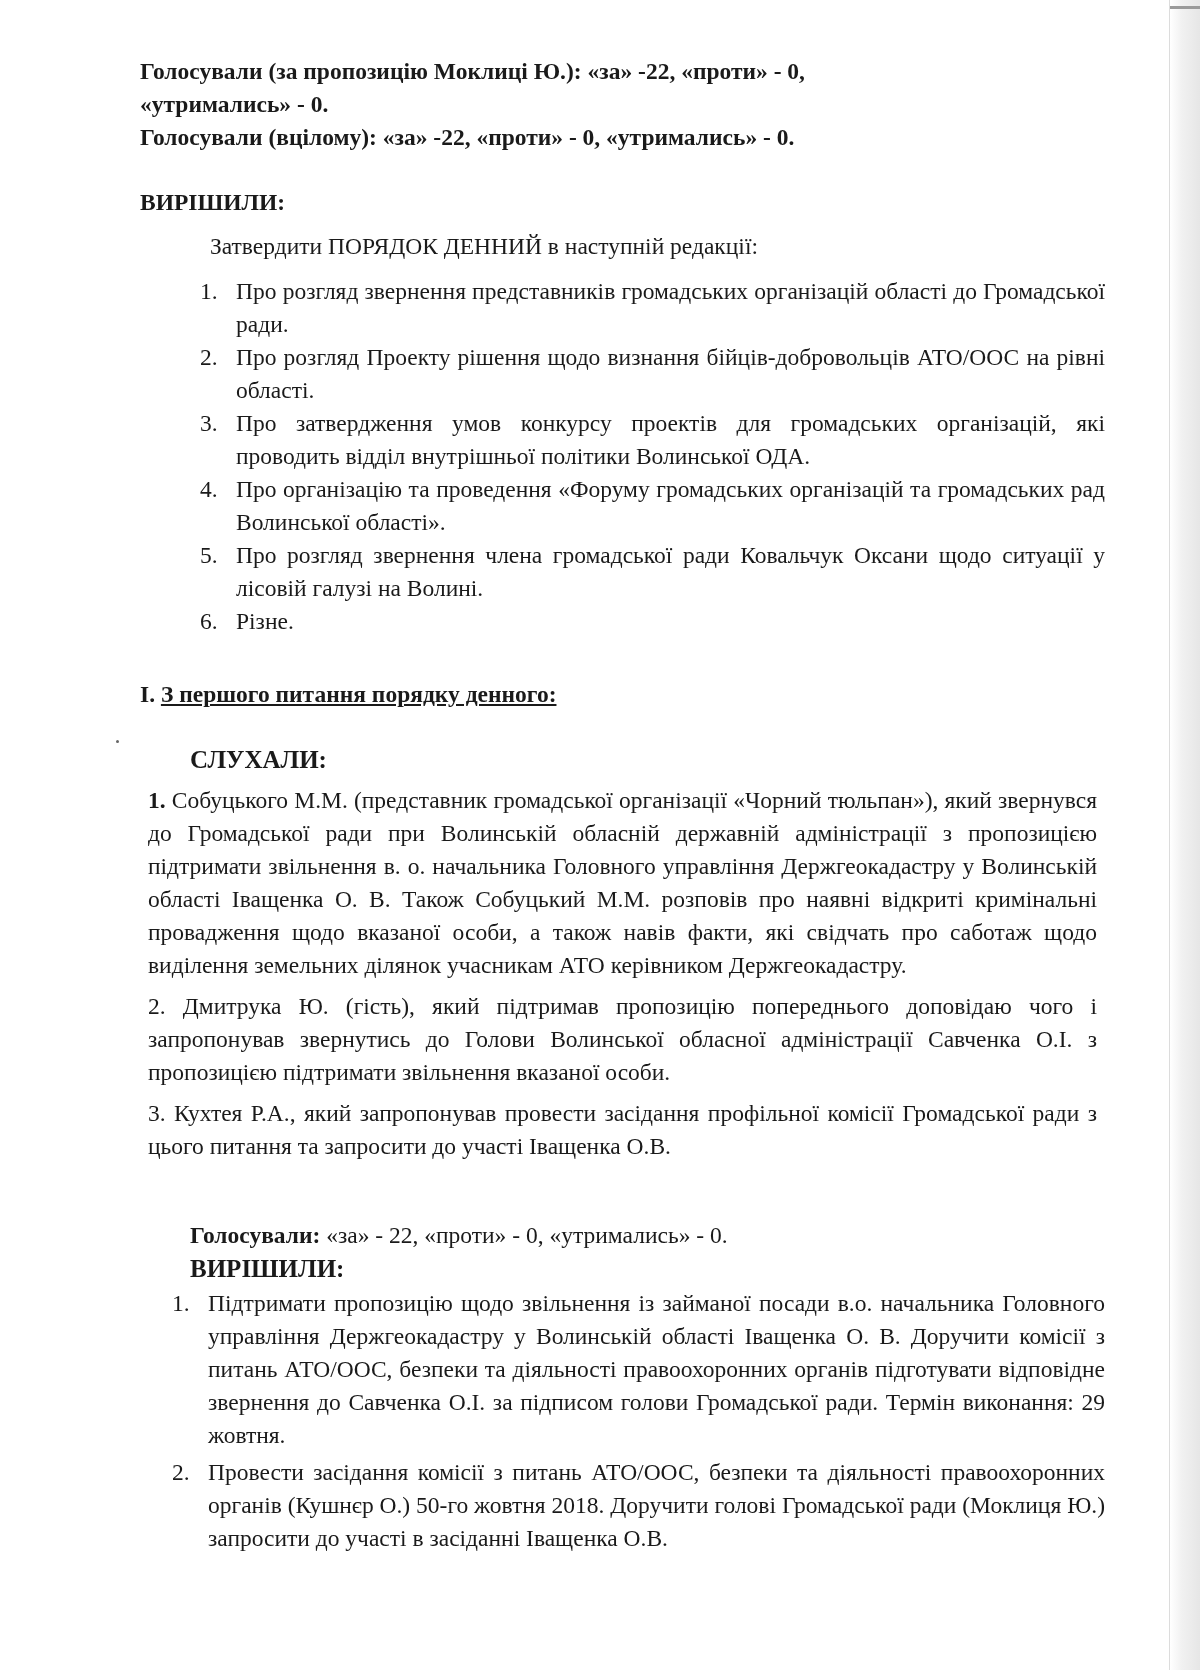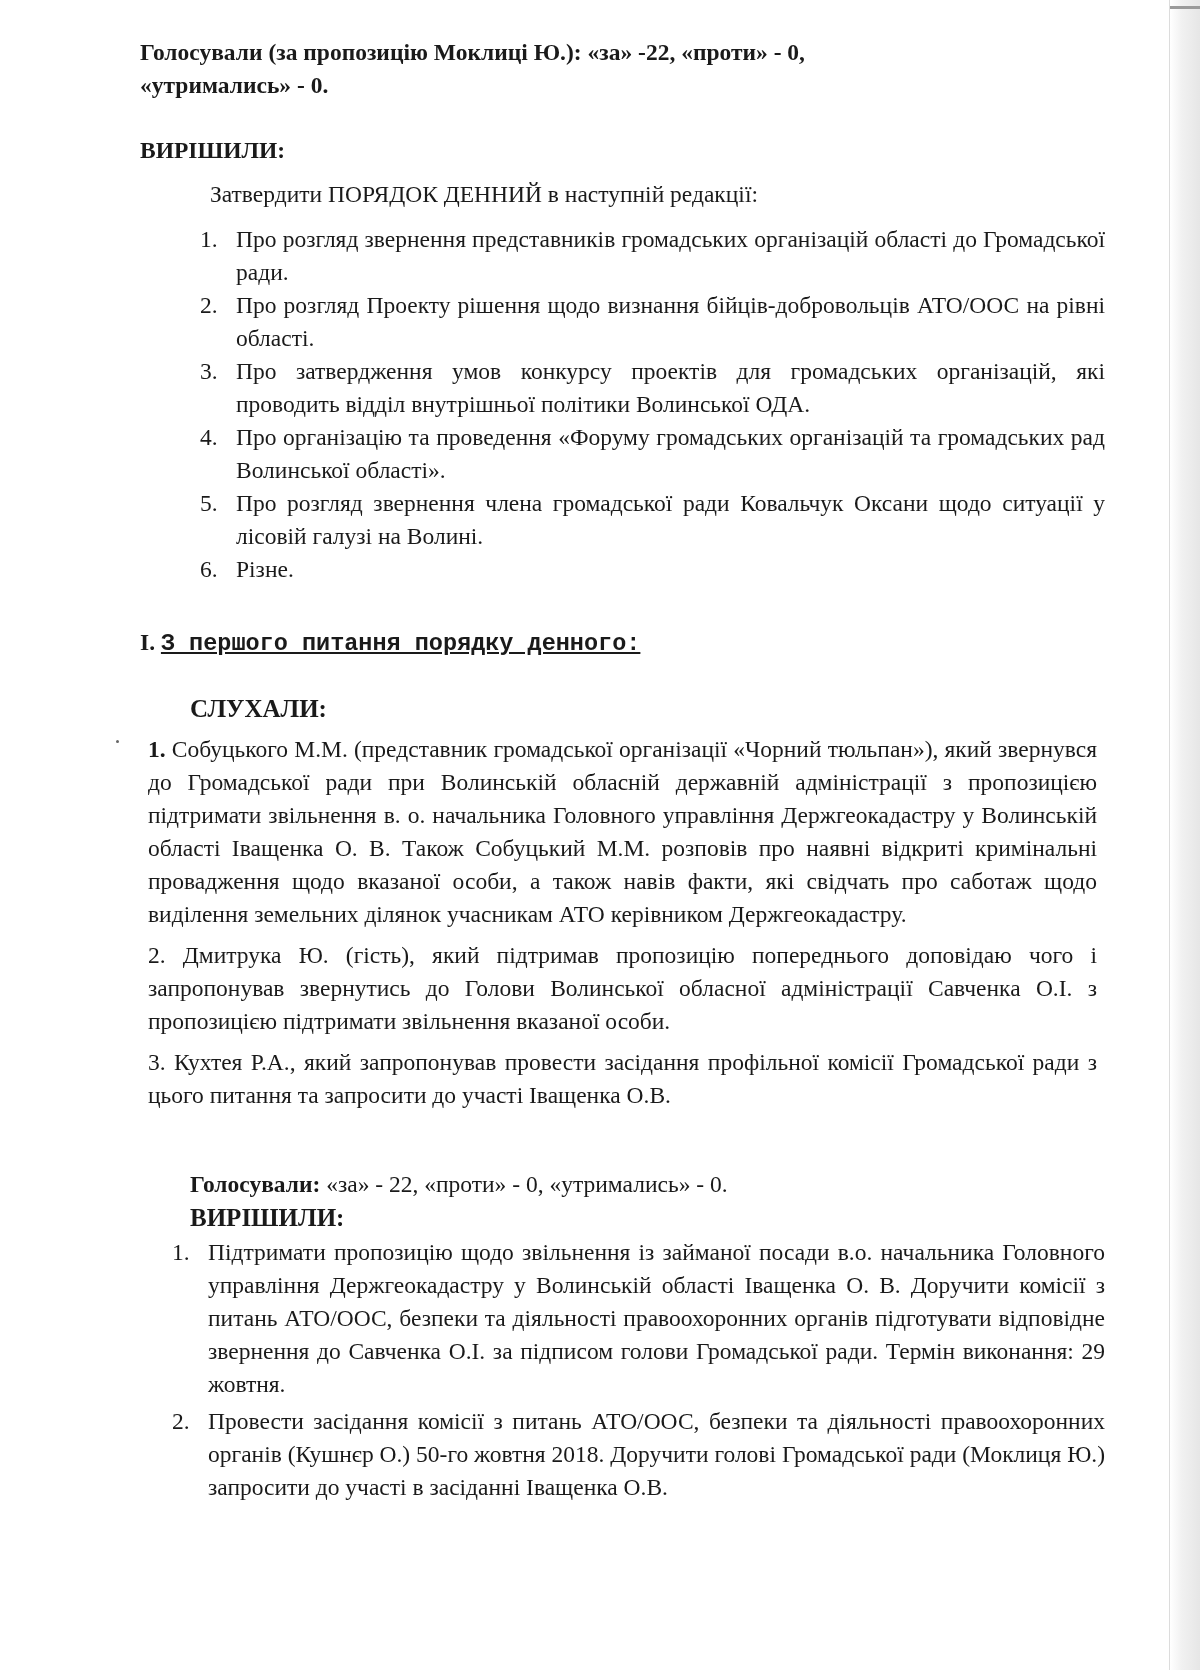--- a/index.html
+++ b/index.html
@@ -21,21 +21,21 @@
     }
     .page-edge-top {
       position: absolute;
       top: 6px; right: 0;
       width: 30px; height: 3px;
       background: #9a9a9a;
     }
     .page {
       position: absolute;
       left: 140px;
-      top: 36px;
+      top: 55px;
       width: 965px;
       font-size: 23.5px;
       line-height: 33px;
     }
     .bold { font-weight: bold; }
     .spacer-md { height: 32px; }
     .spacer-lg { height: 40px; }
 
     .vote-line { margin: 0; }
     .decision-head { margin: 0; font-weight: bold; }
@@ -54,21 +54,21 @@
       flex: 0 0 36px;
     }
     ol.agenda li .txt {
       flex: 1 1 auto;
     }
 
     .section-title {
       margin: 0;
       font-weight: bold;
     }
-    .section-title .u { text-decoration: underline; font-family: Liberation Mono, monospace; }
+    .section-title .u { text-decoration: underline; }
 
     .heard-head {
       margin: 0 0 0 50px;
       font-weight: bold;
       font-size: 25px;
     }
     .heard-item { margin: 8px; text-align: justify; }
 
     .vote2 { margin: 16px 0 0 50px; }
     .decided2 { margin: 0 0 0 50px; font-weight: bold; font-size: 25px; }
@@ -101,20 +101,21 @@
 <div class="page-edge"></div>
 <div class="page-edge-top"></div>
 <div class="bullet-mark"></div>
 
 <div class="page">
 
   <p class="vote-line bold">
     <span>Голосували (за пропозицію Моклиці Ю.): «за»  -22, «проти» - 0,</span><br>
     <span>«утримались» - 0.</span>
   </p>
+  <p class="vote-line bold">Голосували (вцілому): «за»  -22, «проти» - 0, «утримались» - 0.</p>
 
   <div class="spacer-md"></div>
 
   <p class="decision-head">ВИРІШИЛИ:</p>
   <p class="indent-text">Затвердити ПОРЯДОК ДЕННИЙ в наступній редакції:</p>
 
   <ol class="agenda">
     <li>
         <span class="num">1.</span>
         <span class="txt">Про розгляд звернення представників громадських організацій області до Громадської ради.</span>

